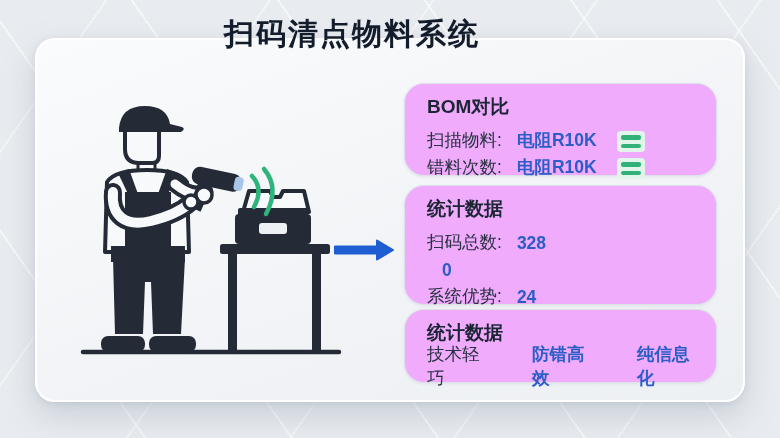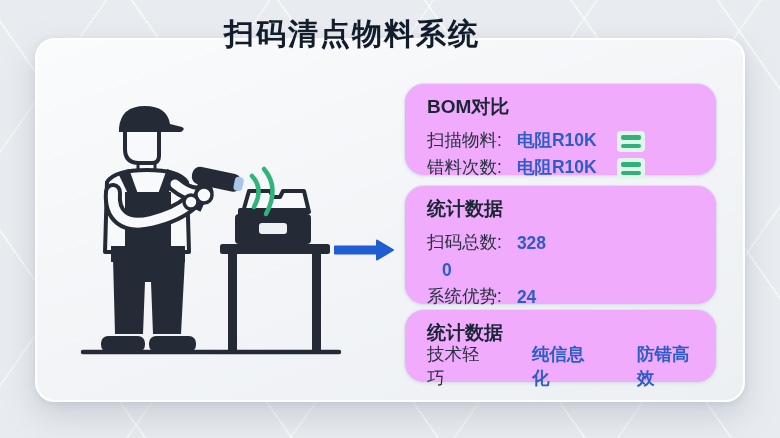--- a/index.html
+++ b/index.html
@@ -220,18 +220,18 @@
     <div class="row">
       <span class="lbl">系统优势:</span>
       <span class="val">24</span>
     </div>
   </section>
 
   <section class="panel panel-adv">
     <h2>统计数据</h2>
     <div class="adv-row">
       <span class="adv-dark">技术轻巧</span>
+      <span class="adv-blue">防错高效</span>
       <span class="adv-blue">纯信息化</span>
-      <span class="adv-blue">防错高效</span>
     </div>
   </section>
 
 </div>
 
 </body></html>

